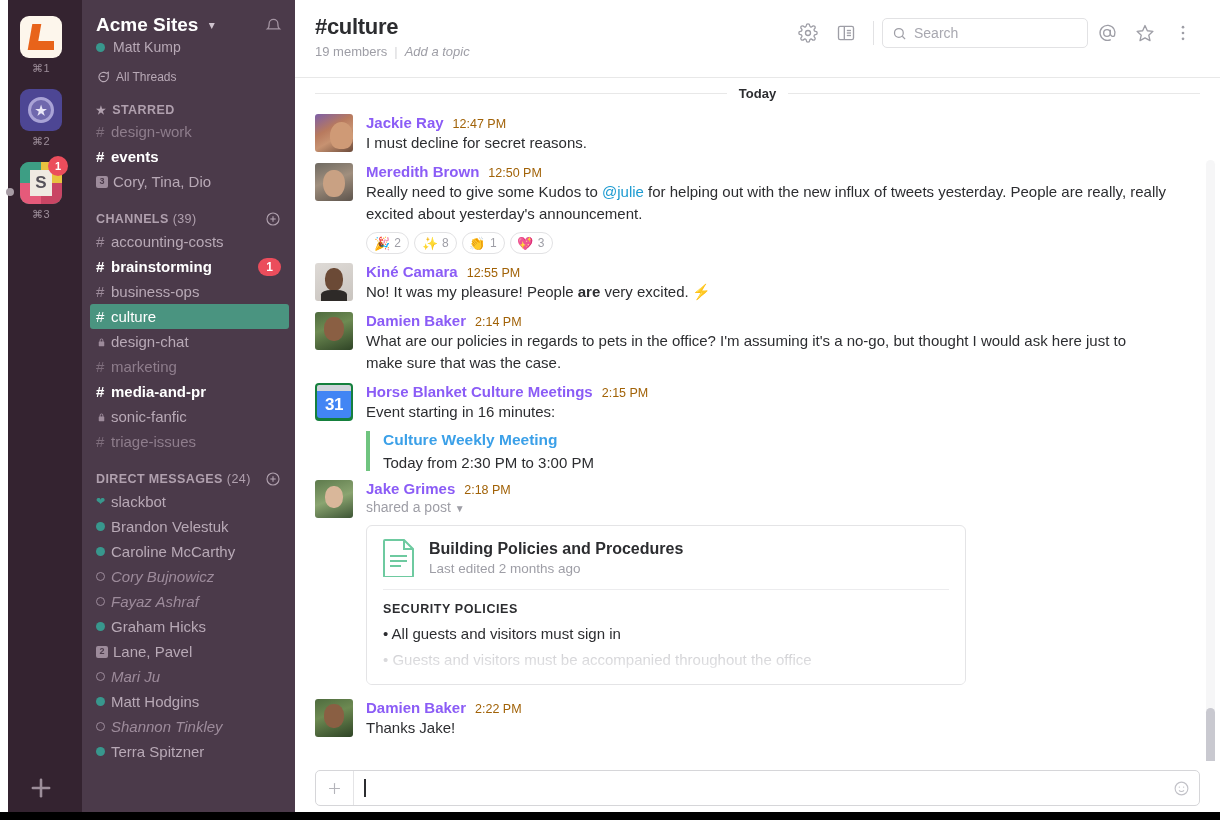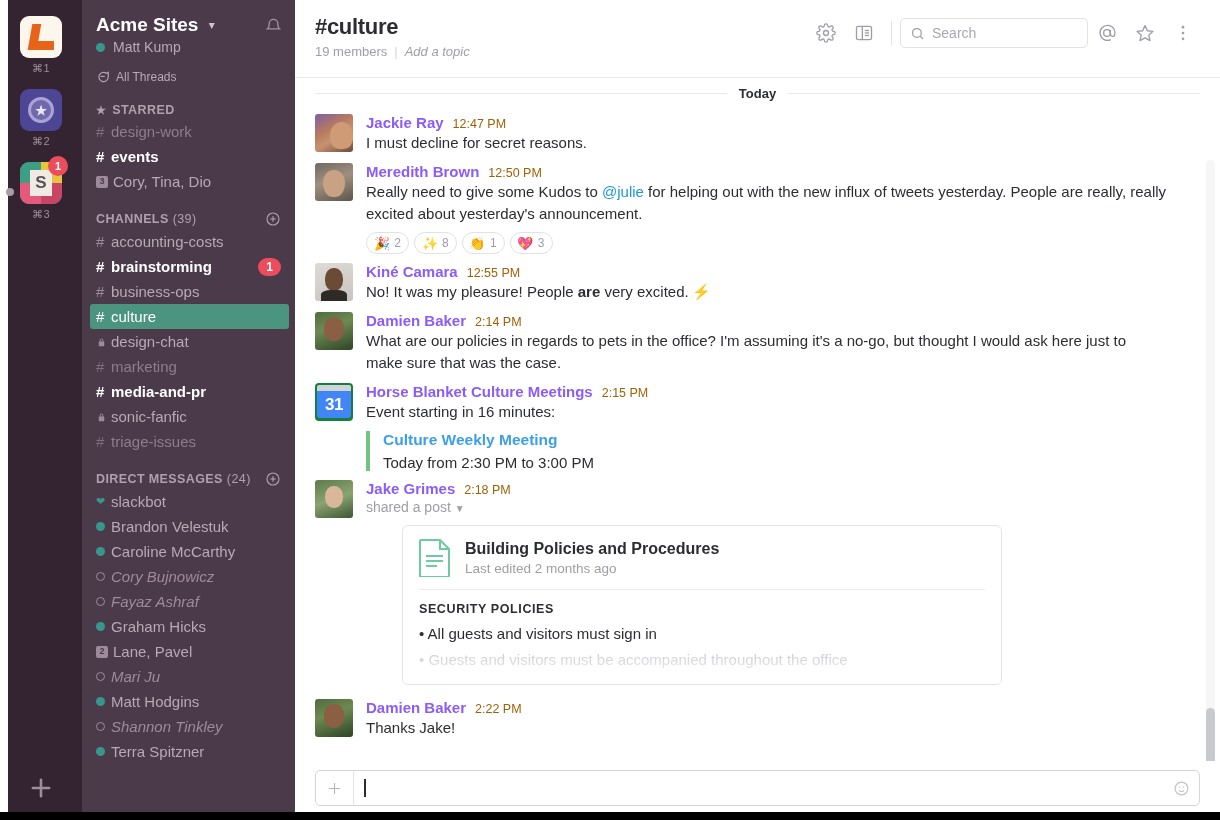--- a/index.html
+++ b/index.html
@@ -132,21 +132,21 @@
   }
   .chan-title { font-size: 22px; font-weight: bold; color: #2c2d30; letter-spacing: -.3px; }
   .chan-meta { margin-top: 4px; font-size: 13px; color: #9e9ea6; display: flex; align-items: center; }
   .chan-meta .sep { margin: 0 7px; color: #d6d6d9; }
   .chan-meta .topic { font-style: italic; }
   .hdr-right { margin-left: auto; display: flex; align-items: center; gap: 0; padding-top: 4px; }
   .hdr-ico { color: #9e9ea6; padding: 0 9px; display: flex; align-items: center; }
   .hdr-ico svg { width: 20px; height: 20px; }
   .hdr-div { width: 1px; height: 24px; background: #e2e2e4; margin: 0 8px; }
   .search-box {
-    width: 188px; height: 30px; border: 1px solid #e2e2e4; border-radius: 5px;
+    width: 206px; height: 30px; border: 1px solid #e2e2e4; border-radius: 5px;
     display: flex; align-items: center; padding: 0 9px; color: #9e9ea6; font-size: 14px;
   }
   .search-box svg { width: 15px; height: 15px; margin-right: 7px; flex: 0 0 15px; }
   .search-ph { color: #a8a8b0; }
 
   
   .msgs { flex: 1; overflow: hidden; position: relative; padding-bottom: 4px; }
   .day-div {
     display: flex; align-items: center; padding: 0 20px; margin: 8px 0 6px 0;
   }
@@ -194,21 +194,21 @@
     display: flex; align-items: center; font-size: 12px; color: #9e9ea6; background: #fff;
   }
   .rx .emo { font-size: 13px; margin-right: 4px; }
 
   .event-quote { border-left: 4px solid #6fc47f; padding-left: 13px; margin-top: 8px; }
   .event-title { color: #3ba0e8; font-size: 15.5px; font-weight: bold; }
   .event-when { font-size: 15px; color: #2c2d30; margin-top: 5px; }
 
   .post-card {
     margin-top: 10px; width: 600px; border: 1px solid #e4e4e6; border-radius: 6px;
-    overflow: hidden; background: #fff; position: relative; margin-left: 36px;
+    overflow: hidden; background: #fff; position: relative;
   }
   .pc-top { display: flex; align-items: center; padding: 13px 16px 12px 16px; }
   .pc-doc { width: 32px; height: 38px; flex: 0 0 32px; margin-right: 14px; position: relative; }
   .pc-title { font-size: 16px; font-weight: bold; color: #2c2d30; }
   .pc-sub { font-size: 13.5px; color: #9e9ea6; margin-top: 3px; }
   .pc-rule { height: 1px; background: #ececee; margin: 0 16px; }
   .pc-body { padding: 12px 16px 16px 16px; position: relative; }
   .pc-sec { font-size: 12.5px; font-weight: bold; color: #2c2d30; letter-spacing: .6px; }
   .pc-li { font-size: 15px; color: #2c2d30; margin-top: 9px; }
   .pc-li.fade { color: #c9c9cd; }

